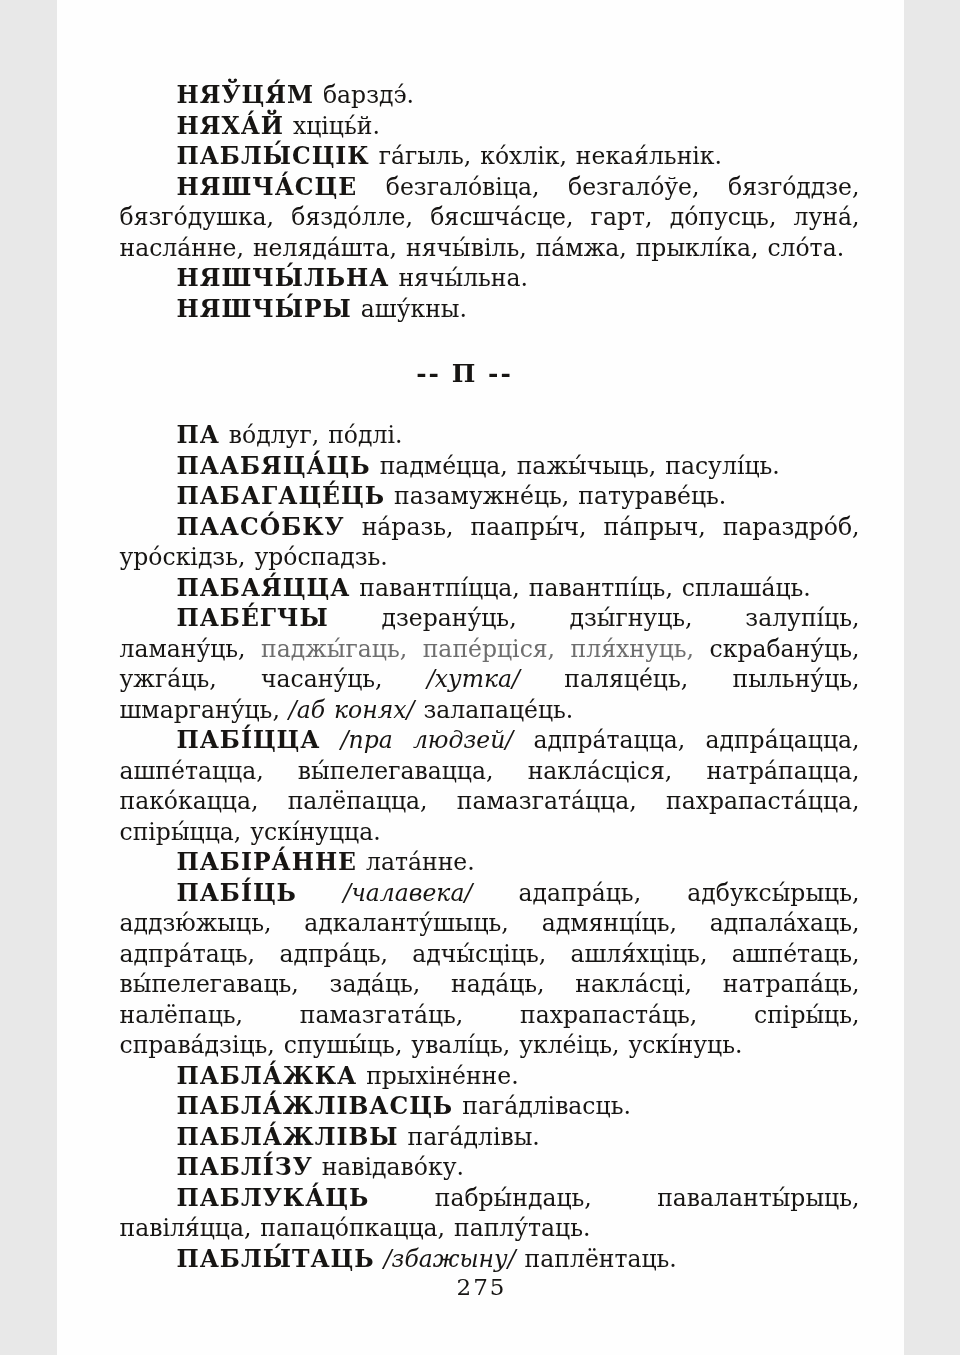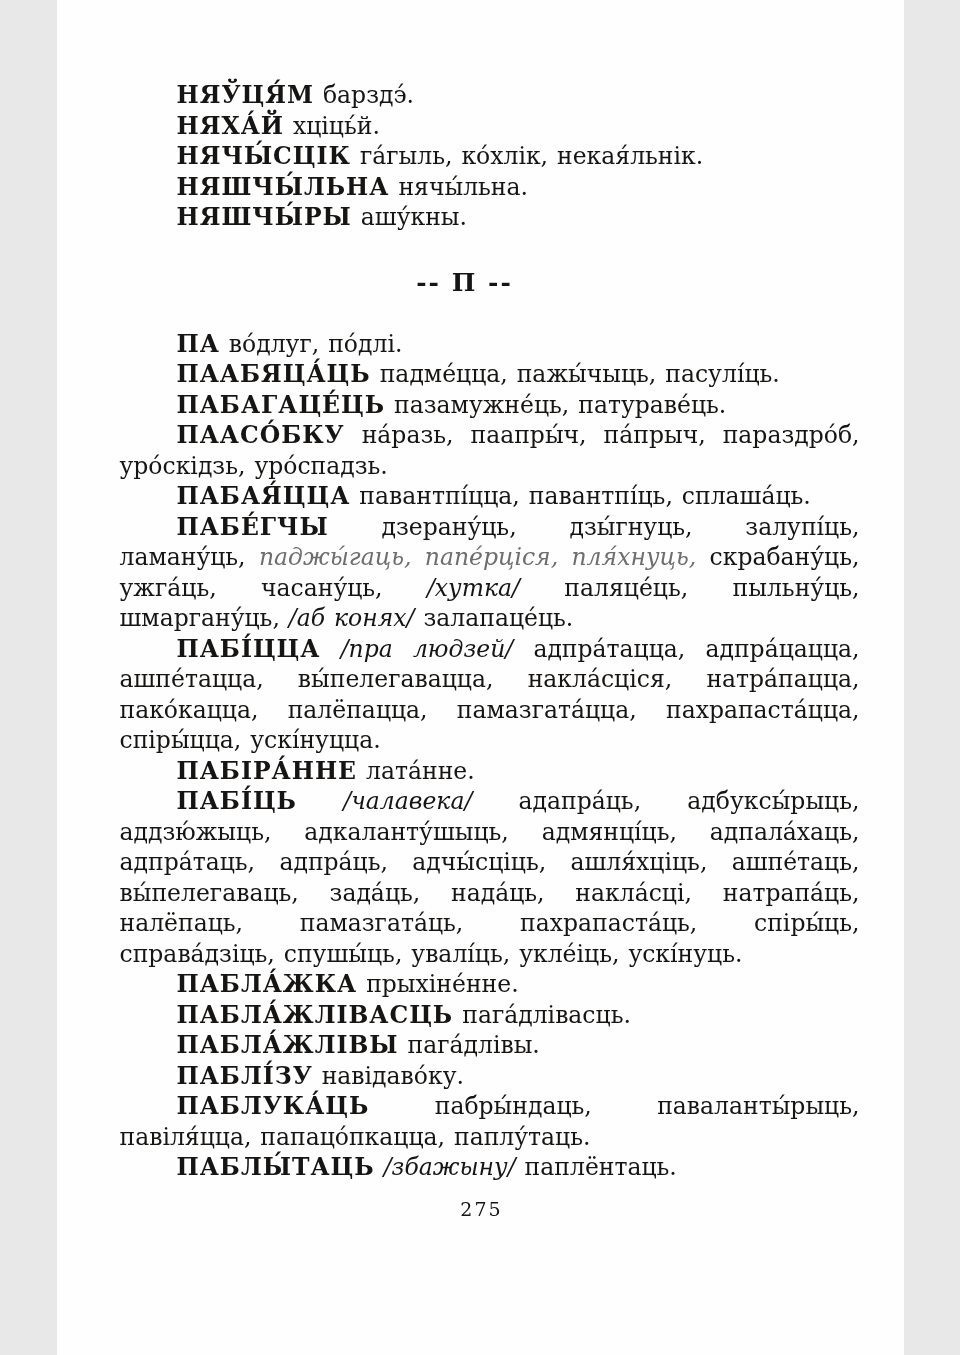--- a/index.html
+++ b/index.html
@@ -33,50 +33,49 @@
   .seg.head {
     font-weight: bold;
     letter-spacing: 1px;
   }
   .seg.body { }
   .seg.italic {
     font-style: italic;
   }
   .seg.faded {
     color: var(--faded, #6e6e6e);
-    font-style: italic;
   }
   .section-header {
     position: relative;
     left: -25px;
     margin: 35px 0 31px 0;
     font-size: 25px;
     font-weight: bold;
     line-height: 30px;
     text-align: center;
     letter-spacing: 2px;
   }
   .page-number {
     position: relative;
     left: -8px;
-    margin-top: 15px;
     text-align: center;
-    font-size: 19px;
+    font-size: 23px;
     letter-spacing: 2px;
   }
 </style>
 </head>
 <body>
 
 <div class="page" style="--paper: #fefefe; --ink: #171513; --faded: #6e6e6e;">
   <main class="text-block">
     <section class="entries">
         <p class="entry"><span class="seg head">НЯЎЦЯ́М</span><span class="seg body"> барздэ́.</span></p>
         <p class="entry"><span class="seg head">НЯХА́Й</span><span class="seg body"> хціць́й.</span></p>
-        <p class="entry"><span class="seg head">НЯЧЫ́СЦІК</span><span class="seg body"> га́гыль, ко́хлік, некая́льнік.</span></p>
+        <p class="entry"><span class="seg head">ПАБЛЫ́СЦІК</span><span class="seg body"> га́гыль, ко́хлік, некая́льнік.</span></p>
+        <p class="entry"><span class="seg head">НЯШЧА́СЦЕ</span><span class="seg body"> безгало́віца, безгало́ўе, бязго́ддзе, бязго́душка, бяздо́лле, бясшча́сце, гарт, до́пусць, луна́, насла́нне, неляда́шта, нячы́віль, па́мжа, прыклі́ка, сло́та.</span></p>
         <p class="entry"><span class="seg head">НЯШЧЫ́ЛЬНА</span><span class="seg body"> нячы́льна.</span></p>
         <p class="entry"><span class="seg head">НЯШЧЫ́РЫ</span><span class="seg body"> ашу́кны.</span></p>
       </section>
     <h2 class="section-header">-- П --</h2>
     <section class="entries">
         <p class="entry"><span class="seg head">ПА</span><span class="seg body"> во́длуг, по́длі.</span></p>
         <p class="entry"><span class="seg head">ПААБЯЦА́ЦЬ</span><span class="seg body"> падме́цца, пажы́чыць, пасулі́ць.</span></p>
         <p class="entry"><span class="seg head">ПАБАГАЦЕ́ЦЬ</span><span class="seg body"> пазамужне́ць, патураве́ць.</span></p>
         <p class="entry"><span class="seg head">ПААСО́БКУ</span><span class="seg body"> на́разь, паапры́ч, па́прыч, параздро́б, уро́скідзь, уро́спадзь.</span></p>
         <p class="entry"><span class="seg head">ПАБАЯ́ЦЦА</span><span class="seg body"> павантпі́цца, павантпі́ць, сплаша́ць.</span></p>

